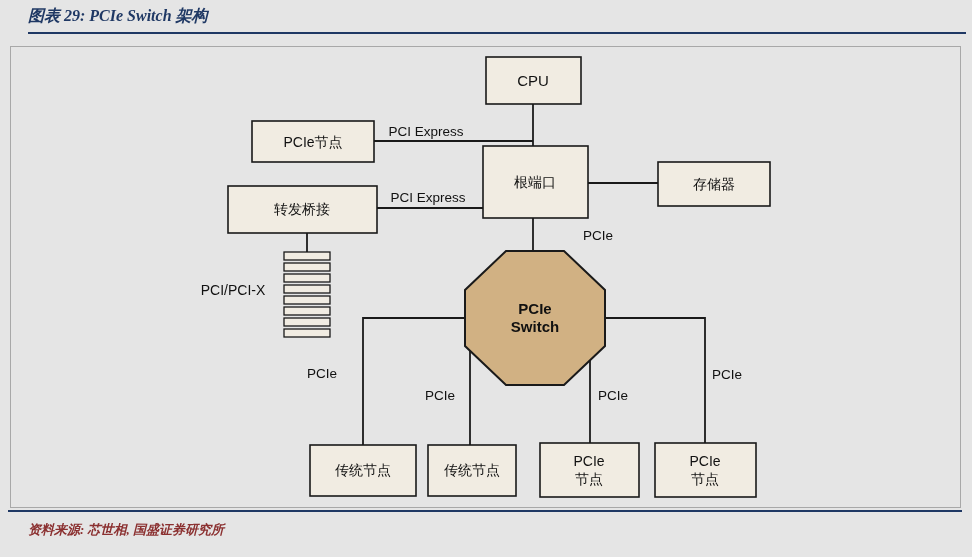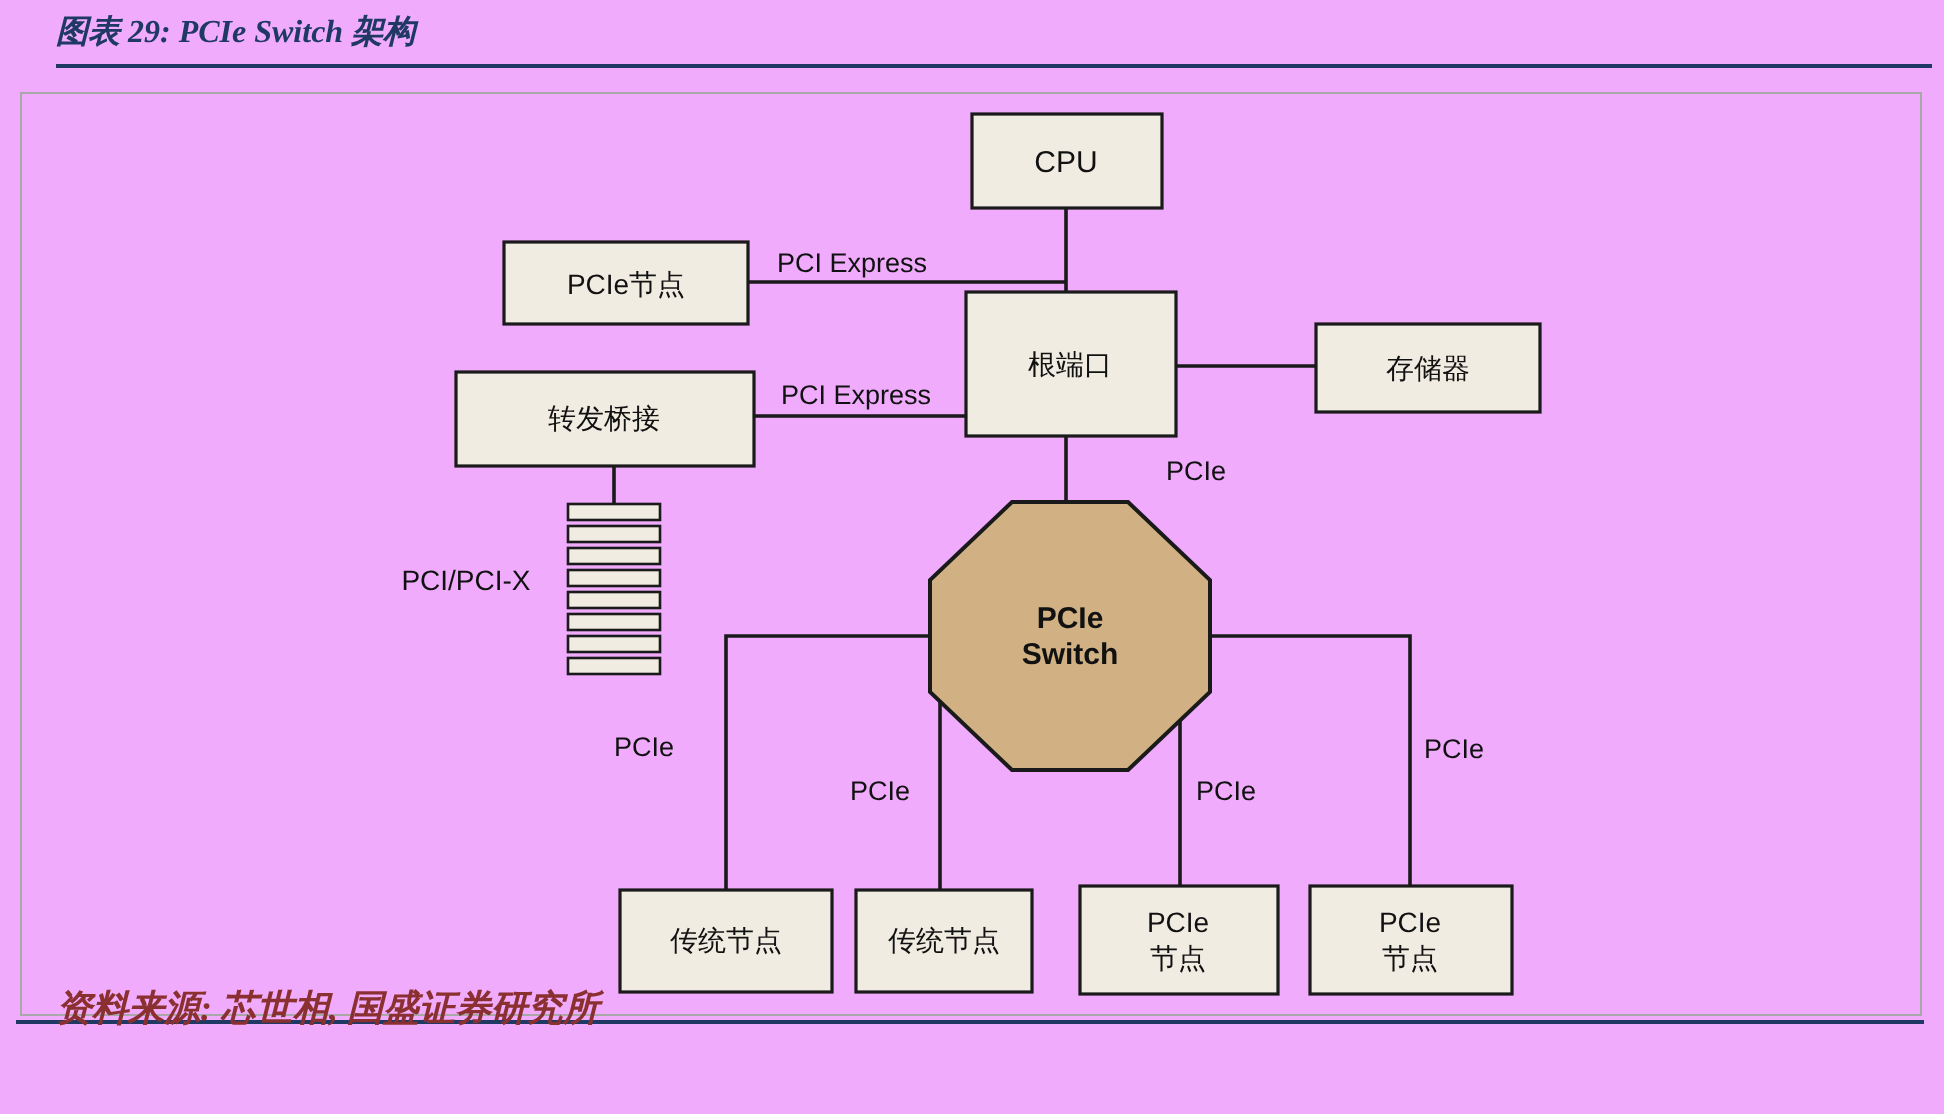--- a/index.html
+++ b/index.html
@@ -4,21 +4,21 @@
 <style>
   html, body {
     margin: 0;
     padding: 0;
     background: #ffffff;
   }
   .page {
     position: relative;
     width: 972px;
     height: 557px;
-    background: #f0abfc;
+    background: #e5e5e5;
     font-family: "Liberation Sans", sans-serif;
     overflow: hidden;
   }
   .figure-title {
     position: absolute;
     left: 28px;
     top: 6px;
     font-family: "Liberation Serif", serif;
     font-style: italic;
     font-weight: bold;
@@ -38,25 +38,25 @@
     position: absolute;
     left: 8px;
     top: 510px;
     width: 954px;
     height: 2px;
     background: #1f3864;
   }
   .source-text {
     position: absolute;
     left: 28px;
-    top: 492px;
+    top: 521px;
     font-family: "Liberation Serif", serif;
     font-style: italic;
     font-weight: bold;
-    font-size: 18px;
+    font-size: 13px;
     color: #8b3030;
     white-space: nowrap;
   }
   svg.diagram {
     position: absolute;
     left: 0;
     top: 0;
   }
   .border-rect { fill: none; stroke: #a8a8a8; stroke-width: 1; }
   .box  { fill: #f1ece2; stroke: #1a1a1a; stroke-width: 1.6; }

